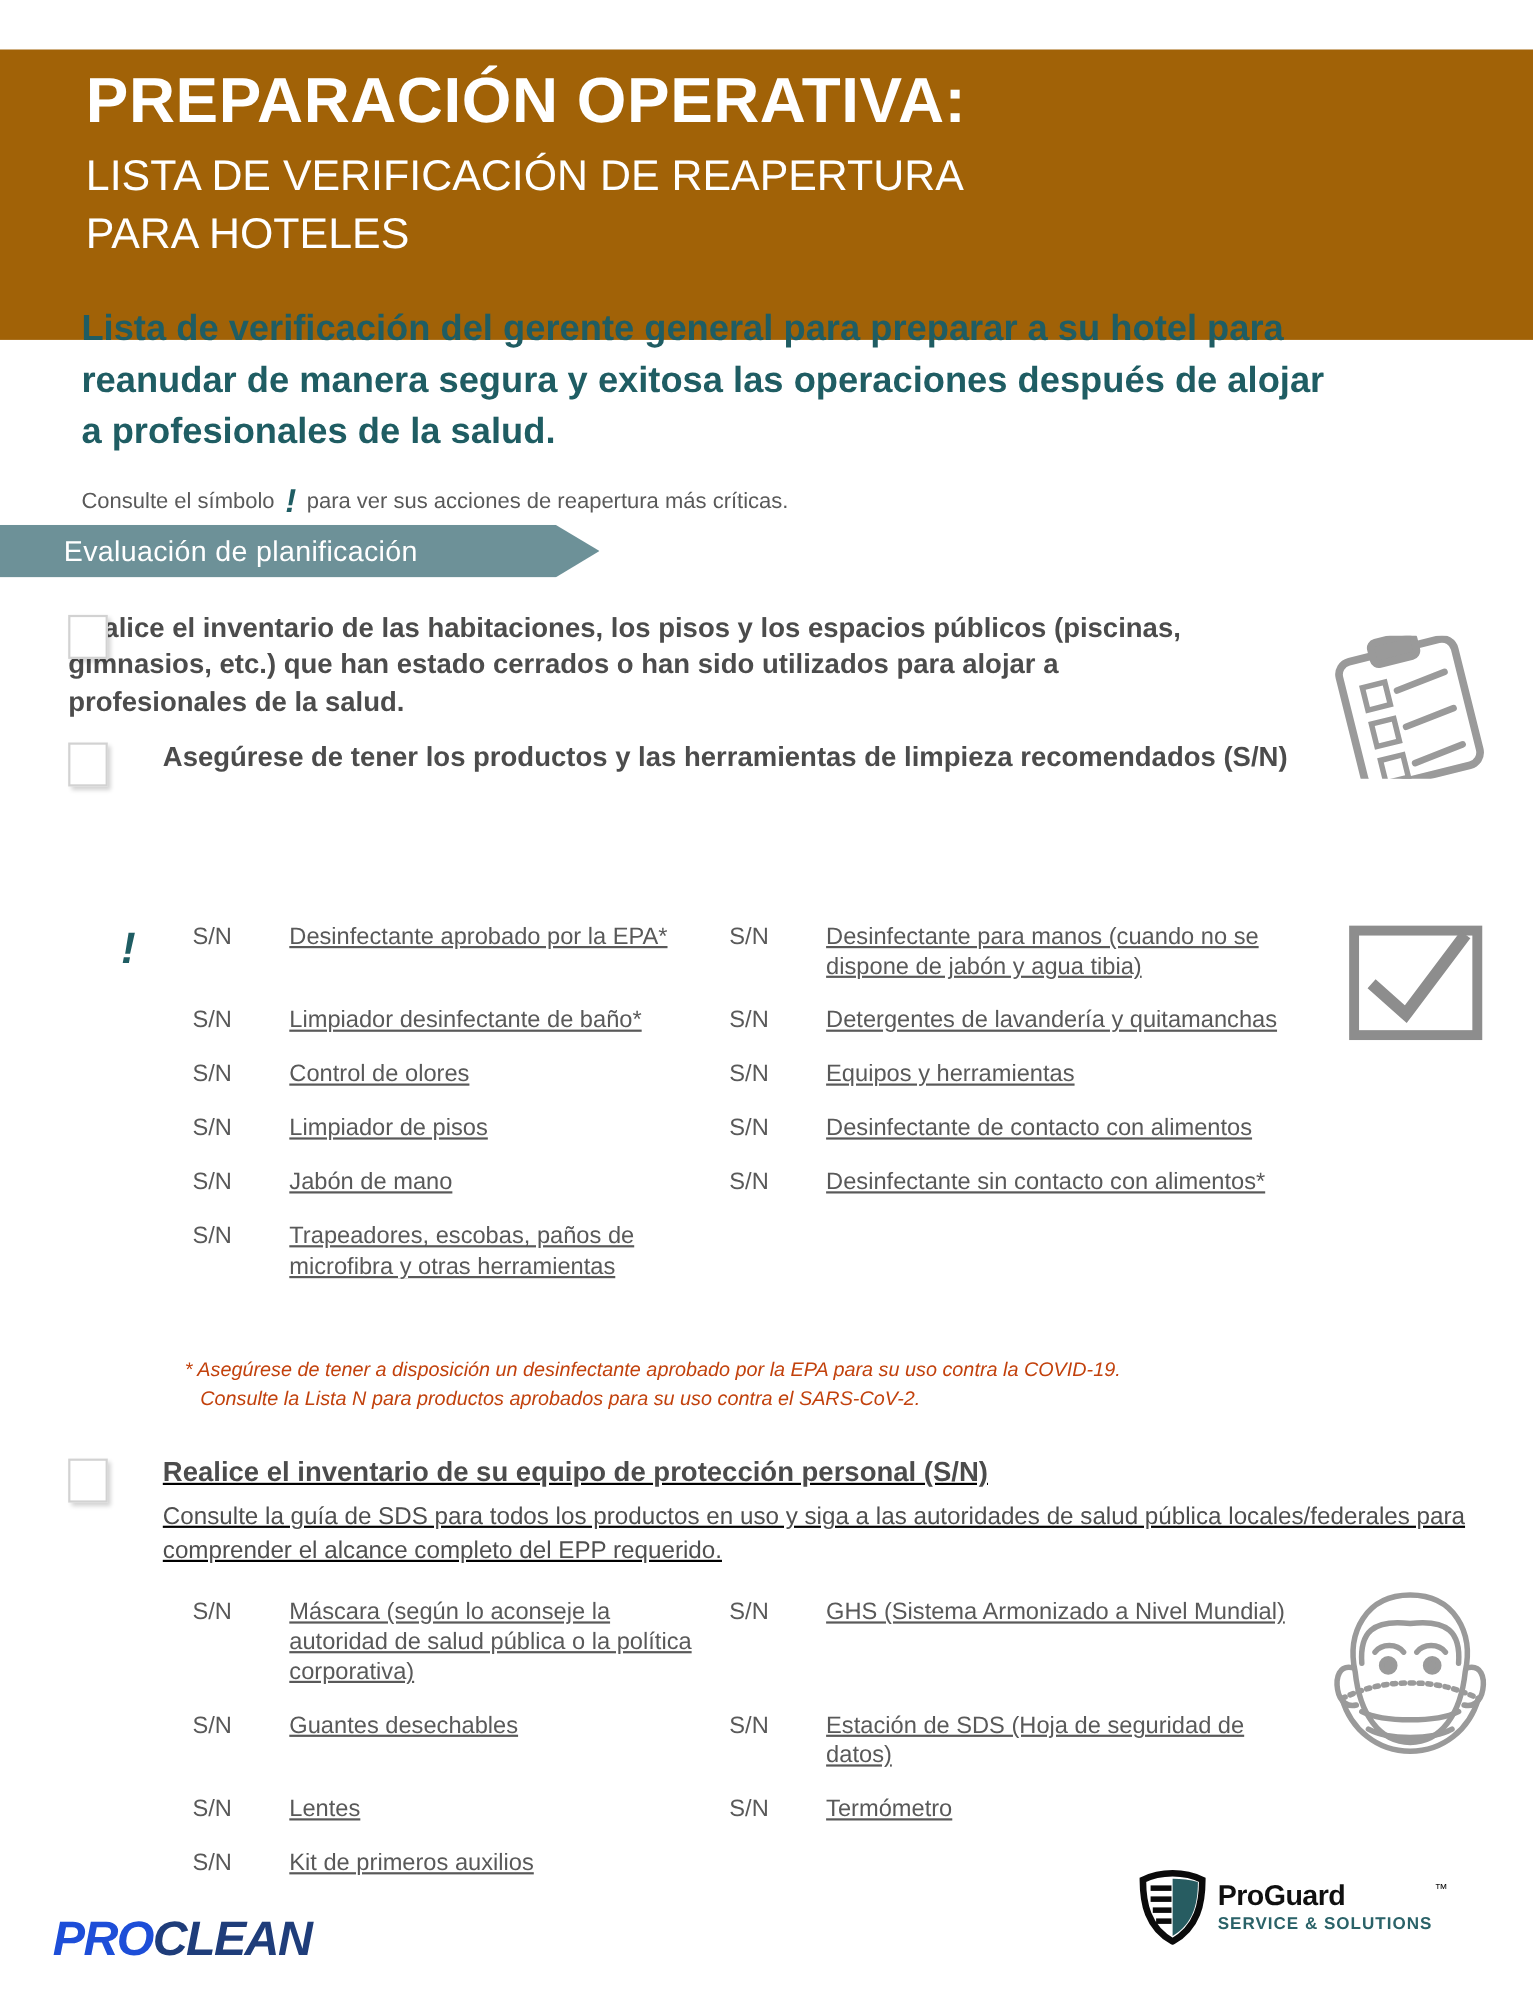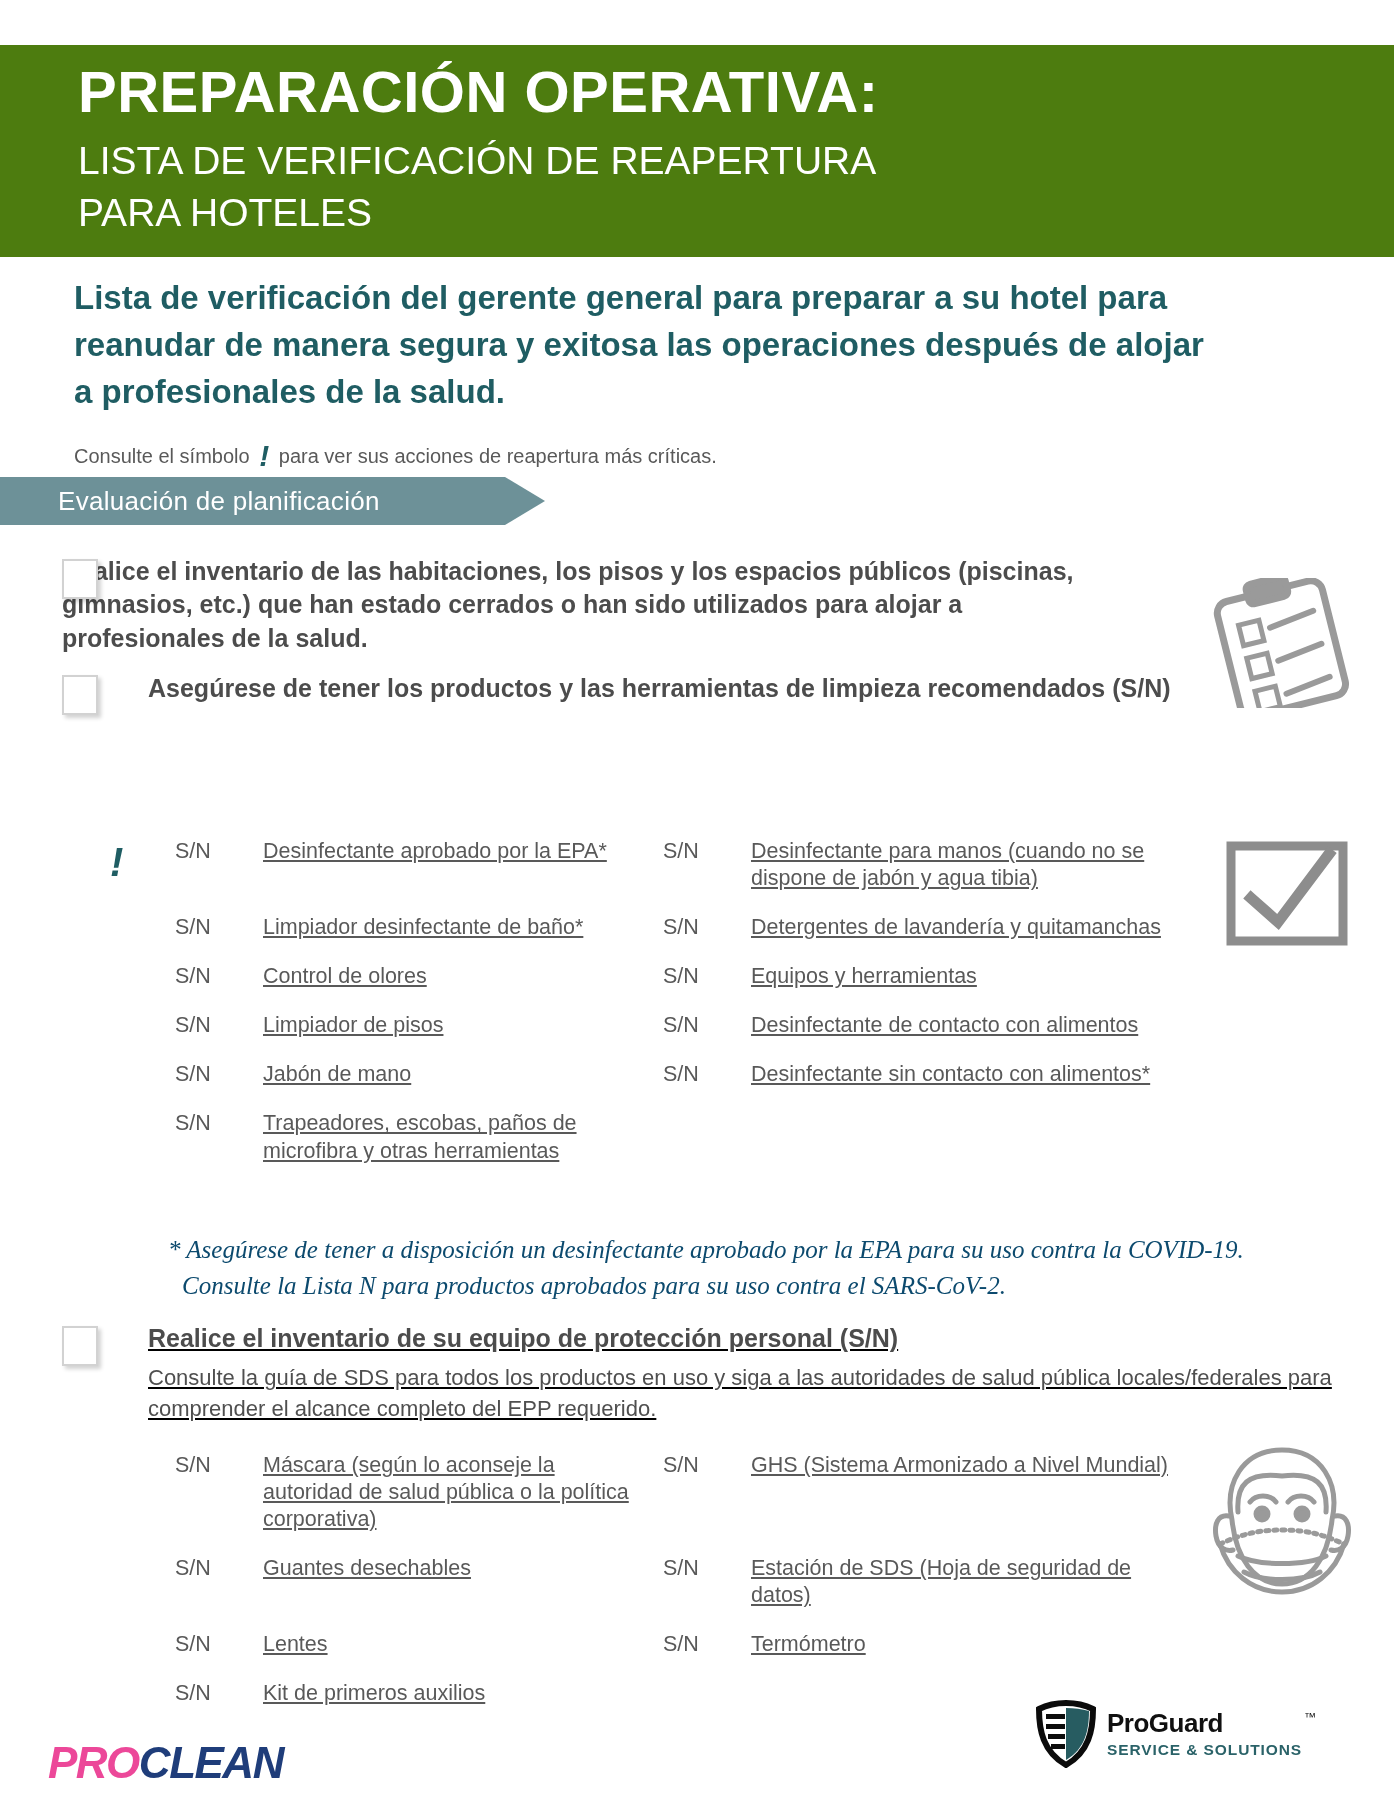--- a/index.html
+++ b/index.html
@@ -8,22 +8,22 @@
     height: 1810px;
     background: #ffffff;
     font-family: "Liberation Sans", sans-serif;
   }
   body { position: relative; overflow: hidden; }
 
   
   .header {
     position: absolute;
     left: 0; top: 45px;
-    width: 1394px; height: 212px;
-    background: #4d7c0f;
+    width: 1394px; height: 264px;
+    background: #a16207;
     padding: 10px 0 0 78px;
   }
   .header-title {
     color: #ffffff;
     font-size: 58px;
     font-weight: bold;
     letter-spacing: 0.5px;
     line-height: 1.0;
     white-space: nowrap;
     margin-top: 8px;
@@ -115,40 +115,39 @@
     color: #595959;
     font-size: 21.5px;
     line-height: 1.26;
   }
   .sn-grid .sn { white-space: nowrap; }
   .sn-grid .lbl { padding-right: 14px; text-decoration: underline; }
   .sn-grid .cell { padding-bottom: 22px; }
 
   .footnote {
     position: absolute;
-    color: #0c4a6e;
-    font-size: 25px;
+    color: #c2410c;
+    font-size: 18px;
     font-style: italic;
     line-height: 1.45;
-    font-family: Liberation Serif, serif;
   }
 
   
   .decor { position: absolute; }
 
   
   .proclean {
     position: absolute;
     left: 48px; top: 1738px;
     font-size: 44px;
     font-weight: bold;
     font-style: italic;
     letter-spacing: -1.5px;
   }
-  .proclean .pro { color: #ec4899; }
+  .proclean .pro { color: #1d4ed8; }
   .proclean .clean { color: #1f3d7a; }
 
   .proguard {
     position: absolute;
     left: 1035px; top: 1700px;
     display: flex;
     align-items: center;
     gap: 10px;
   }
   .pg-text { position: relative; }

